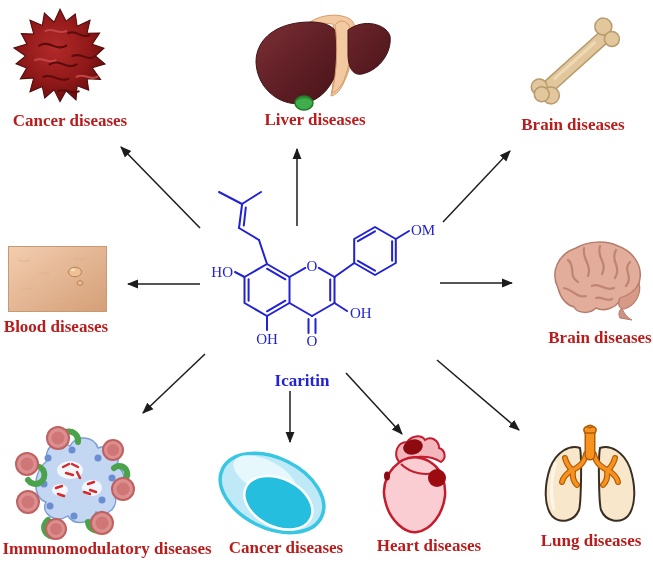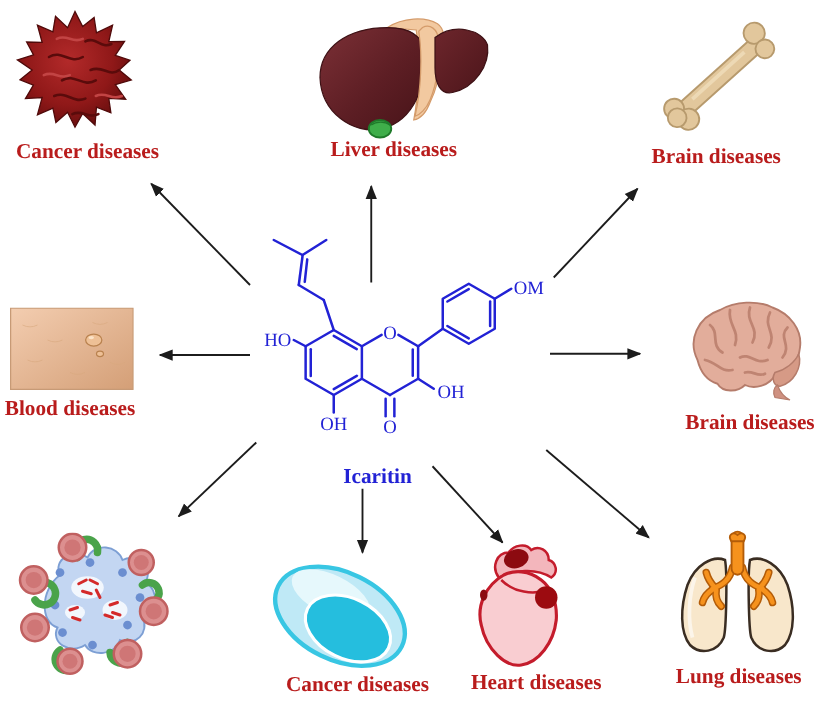--- a/index.html
+++ b/index.html
@@ -265,20 +265,21 @@
             <circle cx="109" cy="63" r="11" fill="#dc8f8f" stroke="#c06060" stroke-width="2"></circle>
             <circle cx="109" cy="63" r="6.5" fill="#cf7676"></circle>
           </g>
         <g>
             <circle cx="99" cy="24" r="10" fill="#dc8f8f" stroke="#c06060" stroke-width="2"></circle>
             <circle cx="99" cy="24" r="6" fill="#cf7676"></circle>
           </g>
       </g>
     </svg>
   </div>
+  <div class="dlabel" style="left:0;top:540px;width:214px;">Immunomodulatory diseases</div>
 
   <div class="fig" style="left:210px;top:442px;width:126px;height:102px;">
     <svg viewBox="0 0 126 102">
       <g transform="translate(62,51) rotate(26)">
         <ellipse cx="0" cy="0" rx="55" ry="35" fill="#bfe9f6" stroke="#38c6e3" stroke-width="3.5"></ellipse>
         <ellipse cx="-14" cy="-12" rx="34" ry="16" fill="#e6f8fc"></ellipse>
         <ellipse cx="10" cy="6" rx="36" ry="24" fill="#25bede" stroke="#ffffff" stroke-width="2.5"></ellipse>
       </g>
     </svg>
   </div>

